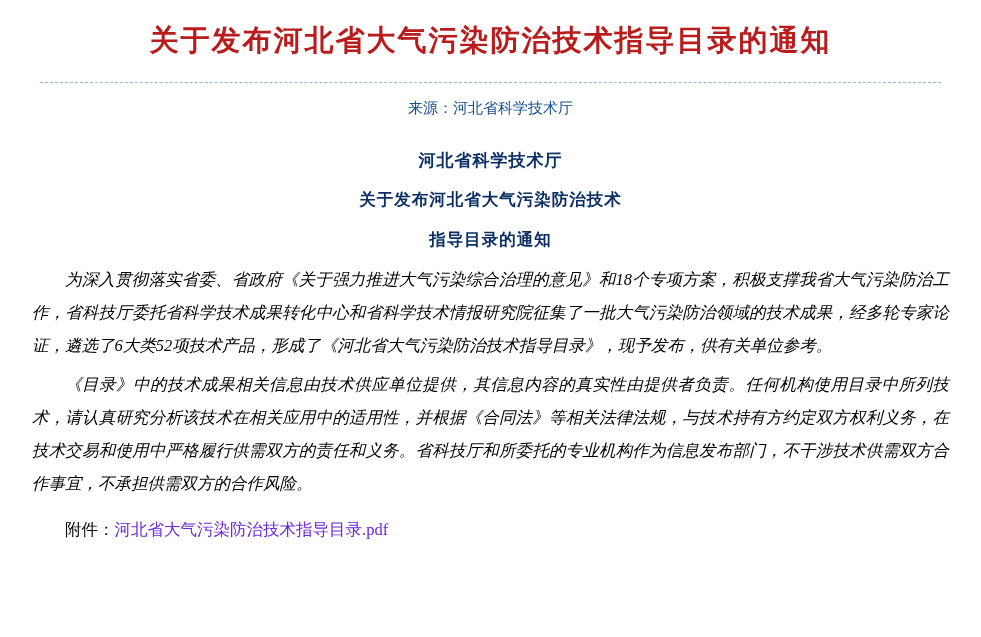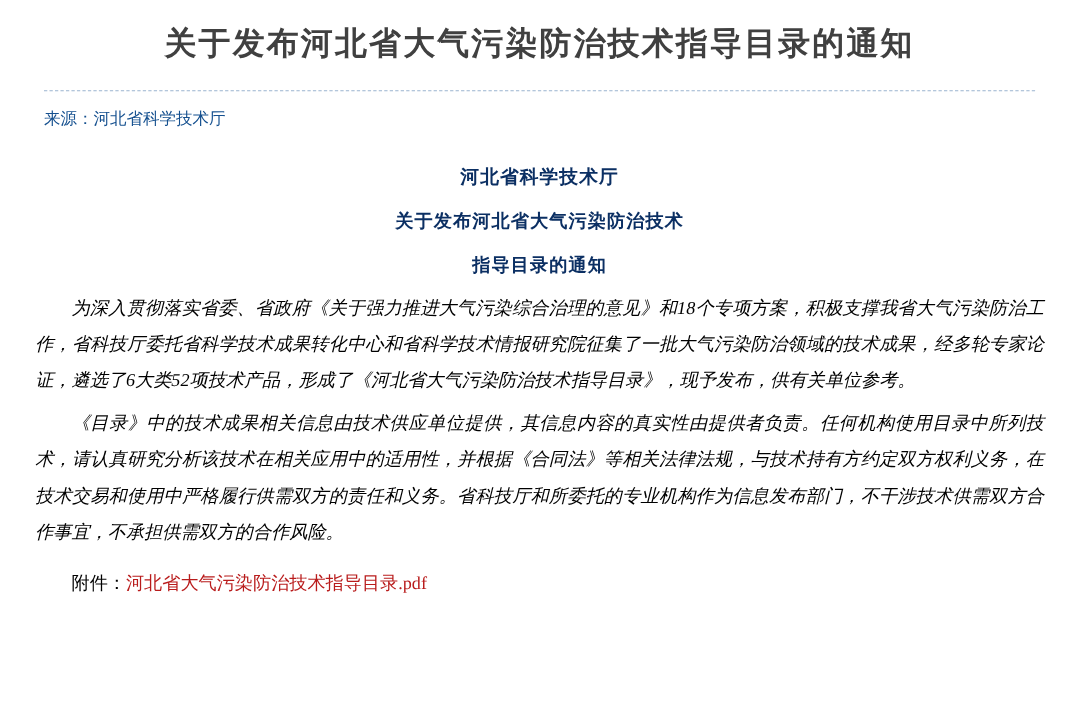--- a/index.html
+++ b/index.html
@@ -21,32 +21,32 @@
     box-sizing: border-box;
   }
   .title-block {
     padding: 22px 40px 16px 40px;
     text-align: center;
   }
   .doc-title {
     font-family: "Liberation Serif", serif;
     font-size: 29px;
     font-weight: bold;
-    color: #404040;
+    color: #b91c1c;
     letter-spacing: 2px;
     line-height: 1.3;
   }
   .divider {
     border-top: 1px dashed #9bb4cf;
     margin: 6px 40px 0 40px;
     height: 0;
   }
   .meta-row {
     display: flex;
-    justify-content: flex-start;
+    justify-content: center;
     gap: 320px;
     padding: 16px 40px 10px 40px;
     font-size: 15px;
     color: #1a4e8a;
   }
   .meta-item {
     white-space: nowrap;
     color: #15508f;
   }
   .meta-label {
@@ -73,40 +73,41 @@
     font-weight: bold;
     font-size: 17px;
     color: #0b2f63;
     margin: 10px 0 6px 0;
     letter-spacing: 1px;
   }
   .head-line.sub {
     color: #0b2f63;
     font-size: 16.5px;
     margin: 8px 0 4px 0;
+    font-family: Liberation Mono, monospace;
   }
   .salutation {
     margin-top: 14px;
     margin-bottom: 2px;
     text-align: justify;
   }
   .para {
     text-indent: 2em;
     text-align: justify;
     margin: 6px 0 6px 0;
     line-height: 2.0;
     font-style: italic;
   }
   .attachment {
     text-indent: 2em;
     margin-top: 14px;
     font-size: 16.5px;
   }
   .attachment-link {
-    color: #b91c1c;
+    color: #6d28d9;
     text-decoration: none;
   }
 </style>
 </head>
 <body>
 
 <div class="page">
 
   <div class="title-block">
     <div class="doc-title">关于发布河北省大气污染防治技术指导目录的通知</div>

